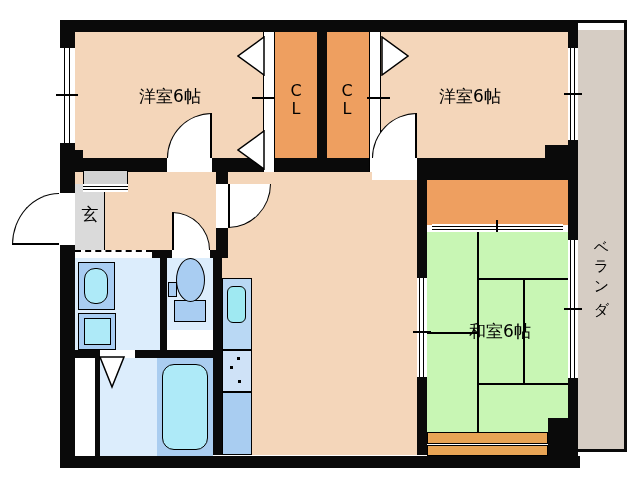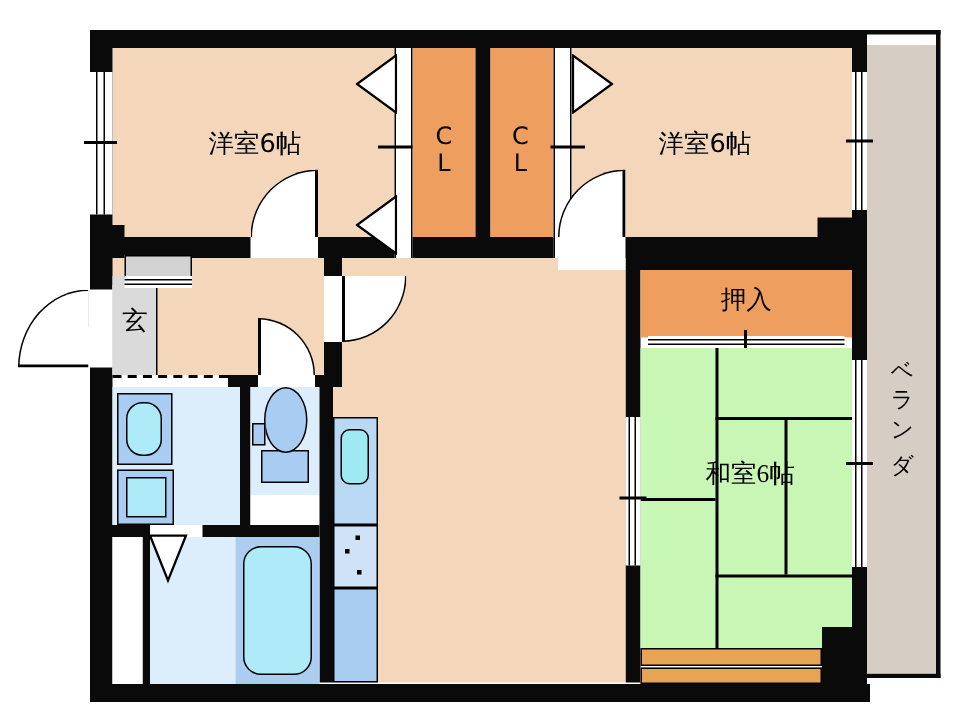--- a/index.html
+++ b/index.html
@@ -186,18 +186,17 @@
 
   <div class="abs white" style="left:372px;top:158px;width:45px;height:22px;"></div>
   <div class="abs wedge wedge-tl" style="left:372px;top:113px;width:45px;height:45px;"></div>
 
   <div class="abs lbl" style="left:110px;top:85px;width:120px;height:24px;">洋室6帖</div>
   <div class="abs lbl" style="left:410px;top:85px;width:120px;height:24px;">洋室6帖</div>
   <div class="abs lbl lbl-sm" style="left:286px;top:78px;width:20px;height:44px;">C
 L</div>
   <div class="abs lbl lbl-sm" style="left:337px;top:78px;width:20px;height:44px;">C
 L</div>
-  <div class="abs lbl" style="left:460px;top:190px;width:75px;height:22px;">押入</div>
-  <div class="abs lbl" style="left:440px;top:304px;width:120px;height:24px;font-family:Liberation Serif, serif;">和室6帖</div>
+  <div class="abs lbl" style="left:440px;top:320px;width:120px;height:24px;">和室6帖</div>
   <div class="abs lbl" style="left:78px;top:203px;width:24px;height:24px;">玄</div>
   <div class="abs vtext" style="left:588px;top:220px;width:26px;height:100px;">ベランダ</div>
 
 </div>
 
 </body></html>

